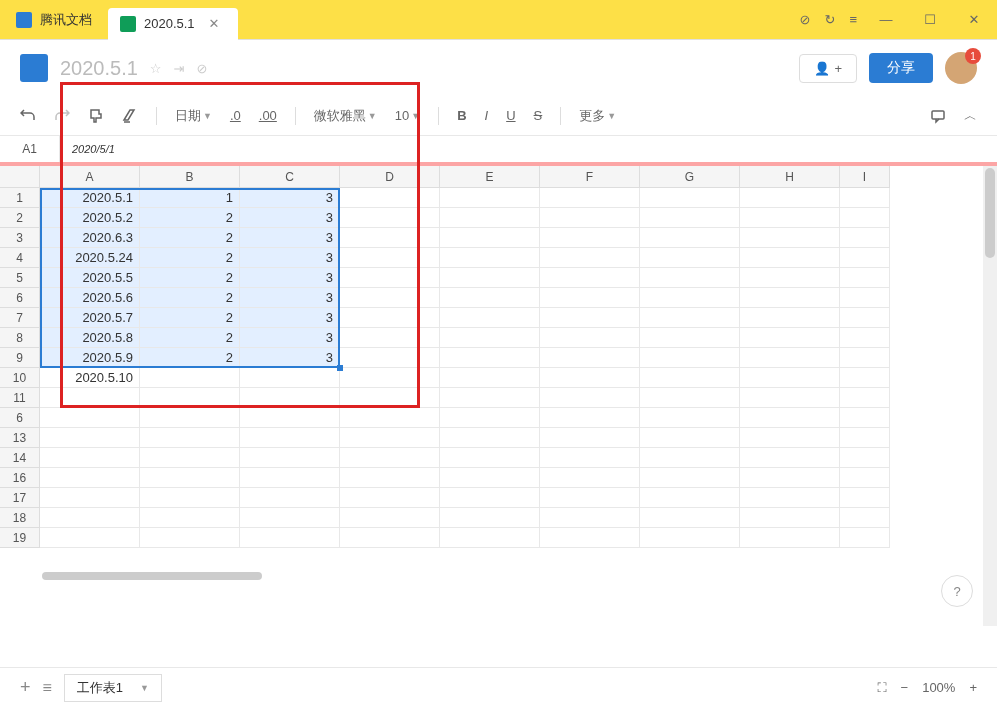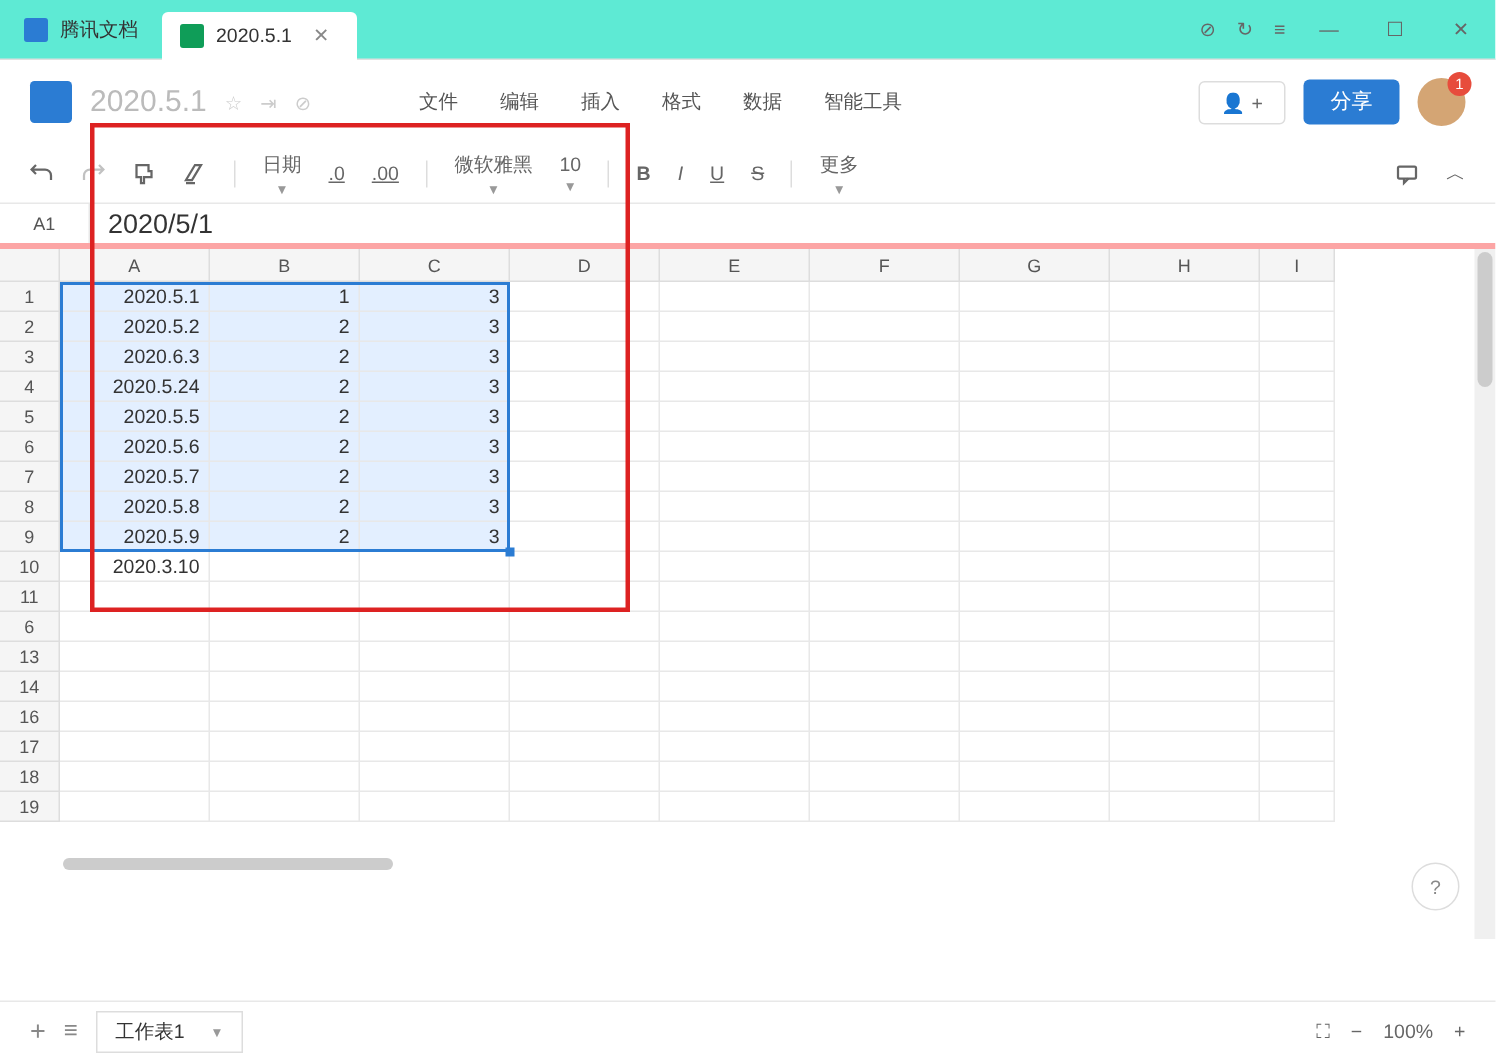--- a/index.html
+++ b/index.html
@@ -1,19 +1,19 @@
 <!DOCTYPE html>
 <html><head>
 <meta charset="utf-8">
 <style>
 * { margin: 0; padding: 0; box-sizing: border-box; font-family: "Microsoft YaHei", Arial, sans-serif; }
 body { width: 997px; height: 707px; background: #fff; overflow: hidden; font-size: 13px; color: #333; }
 
 
-.titlebar { height: 40px; display: flex; align-items: center; background: #5eead4; border-bottom: 1px solid #e0e0e0; }
+.titlebar { height: 40px; display: flex; align-items: center; background: #fde047; border-bottom: 1px solid #e0e0e0; }
 .tab-home { display: flex; align-items: center; padding: 0 16px; height: 100%; gap: 8px; color: #333; }
 .tab-active { display: flex; align-items: center; height: 32px; background: #fff; padding: 0 12px; gap: 8px; border-radius: 4px 4px 0 0; margin-top: 8px; }
 .tab-close { color: #888; padding: 0 6px; cursor: pointer; }
 .titlebar-right { margin-left: auto; display: flex; align-items: center; gap: 14px; padding-right: 8px; color: #666; }
 .winbtn { width: 30px; height: 30px; display: flex; align-items: center; justify-content: center; color: #666; }
 
 
 .header { height: 56px; display: flex; align-items: center; padding: 0 20px; gap: 12px; }
 .doc-title { font-size: 20px; color: #bbb; font-weight: 400; }
 .star-icon, .folder-icon, .check-icon { color: #ccc; }
@@ -21,28 +21,28 @@
 .menubar span { cursor: pointer; }
 .header-right { margin-left: auto; display: flex; align-items: center; gap: 12px; }
 .invite-btn { border: 1px solid #ddd; padding: 6px 14px; border-radius: 4px; color: #666; display: flex; align-items: center; gap: 4px; }
 .share-btn { background: #2b7cd3; color: #fff; padding: 6px 18px; border-radius: 4px; font-size: 14px; }
 .avatar { width: 32px; height: 32px; border-radius: 50%; background: #d4a574; position: relative; }
 .avatar-badge { position: absolute; top: -4px; right: -4px; width: 16px; height: 16px; background: #e74c3c; color: #fff; border-radius: 50%; display: flex; align-items: center; justify-content: center; font-size: 10px; }
 
 
 .toolbar { height: 40px; display: flex; align-items: center; padding: 0 20px; gap: 18px; border-bottom: 1px solid #e8e8e8; color: #666; }
 .toolbar .sep { width: 1px; height: 18px; background: #ddd; }
-.toolbar-item { display: flex; align-items: center; gap: 2px; cursor: pointer; flex-direction: column; }
+.toolbar-item { display: flex; align-items: center; gap: 2px; cursor: pointer; }
 .toolbar-right { margin-left: auto; display: flex; align-items: center; gap: 18px; }
 .dropdown-arrow { font-size: 9px; color: #999; }
 
 
 .formulabar { height: 30px; display: flex; align-items: center; border-bottom: 4px solid #fca5a5; }
 .cellname { width: 60px; text-align: center; border-right: 1px solid #e8e8e8; color: #555; font-size: 12px; padding: 6px 0; }
-.formula-input { flex: 1; padding: 0 12px; color: #333; font-size: 18px; }
+.formula-input { flex: 1; padding: 0 12px; color: #333; font-size: 11px; font-style: italic; }
 
 
 .grid-wrap { position: relative; }
 .grid { position: relative; }
 .colheaders { display: flex; height: 22px; }
 .corner { width: 40px; background: #f5f5f5; border-right: 1px solid #ddd; border-bottom: 1px solid #ddd; }
 .colh { width: 100px; background: #f5f5f5; border-right: 1px solid #ddd; border-bottom: 1px solid #ddd; text-align: center; line-height: 22px; font-size: 12px; color: #555; }
 .row { display: flex; height: 20px; }
 .rowh { width: 40px; background: #f5f5f5; border-right: 1px solid #ddd; border-bottom: 1px solid #ddd; text-align: center; line-height: 20px; font-size: 12px; color: #555; }
 .cell { width: 100px; border-right: 1px solid #e8e8e8; border-bottom: 1px solid #e8e8e8; padding: 0 6px; line-height: 20px; font-size: 13px; text-align: right; }
@@ -90,28 +90,20 @@
     <div class="winbtn">✕</div>
   </div>
 </div>
 
 <div class="header">
   <span class="logo-icon"></span>
   <span class="doc-title">2020.5.1</span>
   <span class="star-icon">☆</span>
   <span class="folder-icon">⇥</span>
   <span class="check-icon">⊘</span>
-  <div class="menubar">
-    <span>文件</span>
-    <span>编辑</span>
-    <span>插入</span>
-    <span>格式</span>
-    <span>数据</span>
-    <span>智能工具</span>
-  </div>
   <div class="header-right">
     <div class="invite-btn">
       <span>👤</span>
         <span>+</span>
     </div>
     <div class="share-btn">分享</div>
     <div class="avatar">
       <div class="avatar-badge">1</div>
     </div>
   </div>
@@ -302,21 +294,21 @@
           <div class="cell selected">3</div>
           <div class="cell"></div>
           <div class="cell"></div>
           <div class="cell"></div>
           <div class="cell"></div>
           <div class="cell"></div>
           <div class="cell" style="width:50px"></div>
         </div>
         <div class="row">
           <div class="rowh">10</div>
-          <div class="cell">2020.3.10</div>
+          <div class="cell">2020.5.10</div>
           <div class="cell"></div>
           <div class="cell"></div>
           <div class="cell"></div>
           <div class="cell"></div>
           <div class="cell"></div>
           <div class="cell"></div>
           <div class="cell"></div>
           <div class="cell" style="width:50px"></div>
         </div>
         <div class="row">

